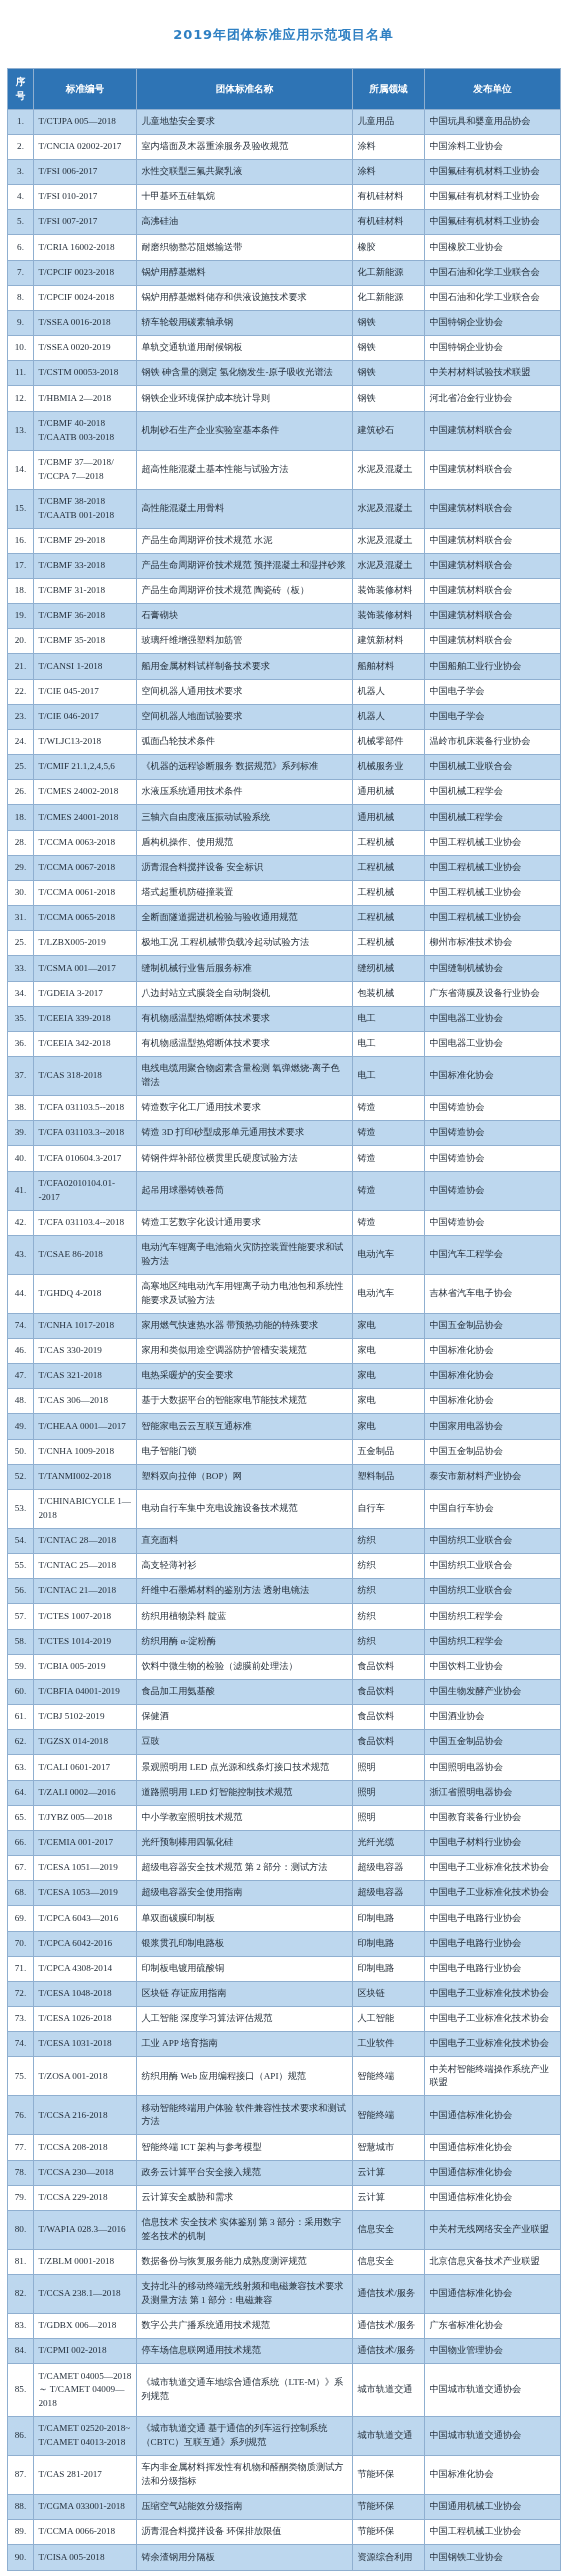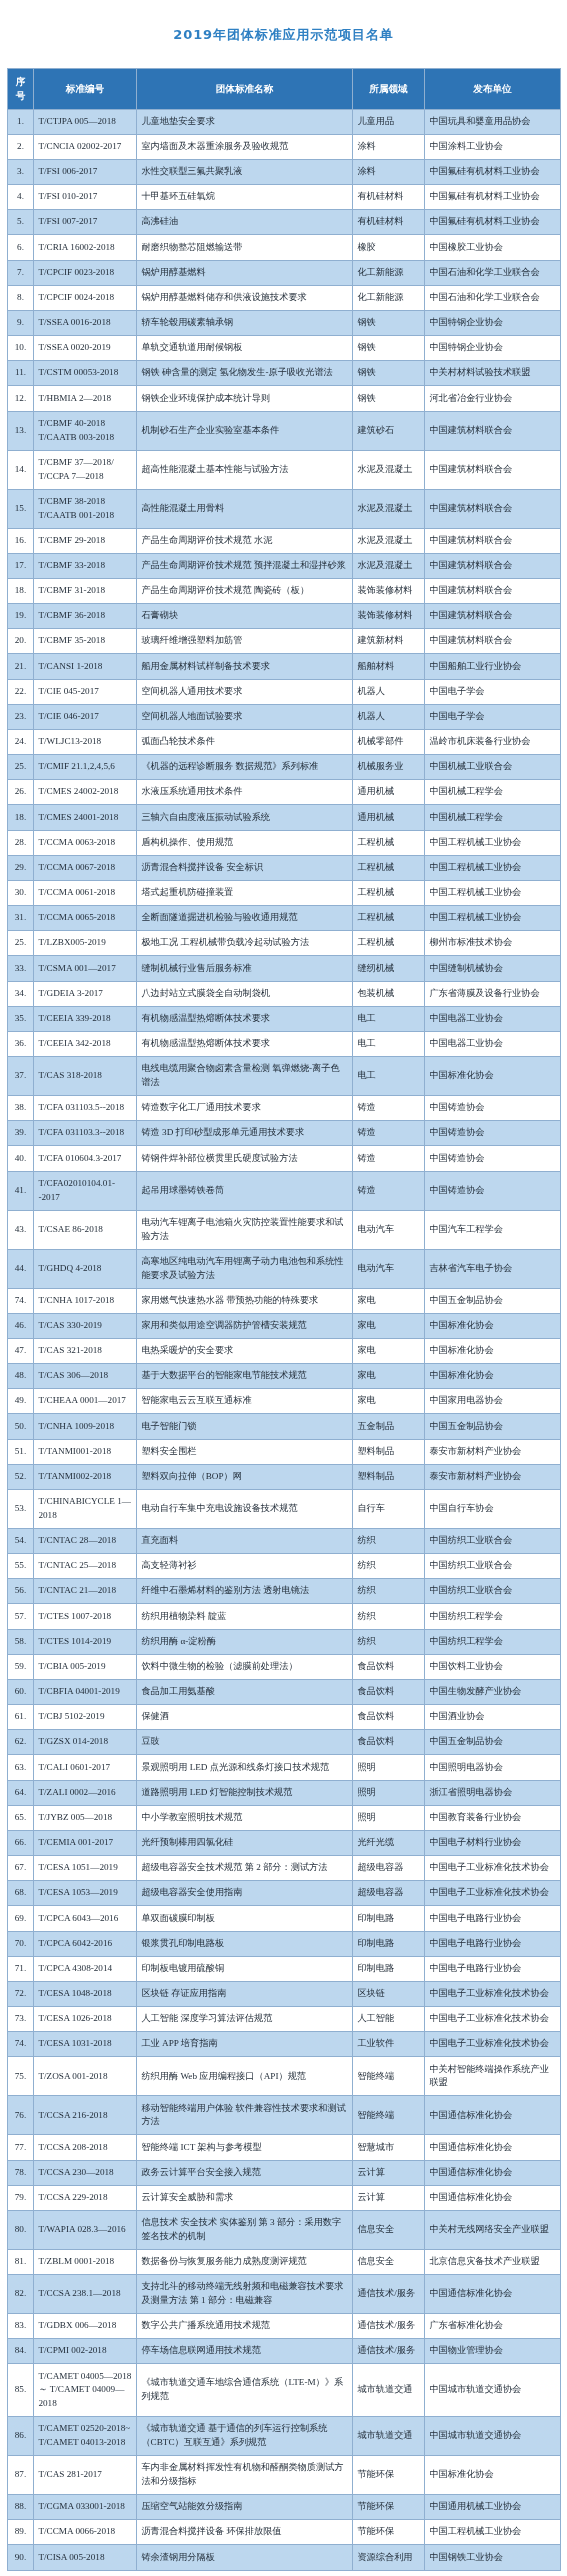--- a/index.html
+++ b/index.html
@@ -365,20 +365,27 @@
           <td class="cell-org">中国铸造协会</td>
         </tr>
         <tr>
           <td class="cell-seq">41.</td>
           <td class="cell-code">T/CFA02010104.01--2017</td>
           <td class="cell-name">起吊用球墨铸铁卷筒</td>
           <td class="cell-field">铸造</td>
           <td class="cell-org">中国铸造协会</td>
         </tr>
         <tr>
+          <td class="cell-seq">42.</td>
+          <td class="cell-code">T/CFA 031103.4--2018</td>
+          <td class="cell-name">铸造工艺数字化设计通用要求</td>
+          <td class="cell-field">铸造</td>
+          <td class="cell-org">中国铸造协会</td>
+        </tr>
+        <tr>
           <td class="cell-seq">43.</td>
           <td class="cell-code">T/CSAE 86-2018</td>
           <td class="cell-name">电动汽车锂离子电池箱火灾防控装置性能要求和试验方法</td>
           <td class="cell-field">电动汽车</td>
           <td class="cell-org">中国汽车工程学会</td>
         </tr>
         <tr>
           <td class="cell-seq">44.</td>
           <td class="cell-code">T/GHDQ 4-2018</td>
           <td class="cell-name">高寒地区纯电动汽车用锂离子动力电池包和系统性能要求及试验方法</td>
@@ -419,27 +426,20 @@
           <td class="cell-name">智能家电云云互联互通标准</td>
           <td class="cell-field">家电</td>
           <td class="cell-org">中国家用电器协会</td>
         </tr>
         <tr>
           <td class="cell-seq">50.</td>
           <td class="cell-code">T/CNHA 1009-2018</td>
           <td class="cell-name">电子智能门锁</td>
           <td class="cell-field">五金制品</td>
           <td class="cell-org">中国五金制品协会</td>
-        </tr>
-        <tr>
-          <td class="cell-seq">51.</td>
-          <td class="cell-code">T/TANMI001-2018</td>
-          <td class="cell-name">塑料安全围栏</td>
-          <td class="cell-field">塑料制品</td>
-          <td class="cell-org">泰安市新材料产业协会</td>
         </tr>
         <tr>
           <td class="cell-seq">52.</td>
           <td class="cell-code">T/TANMI002-2018</td>
           <td class="cell-name">塑料双向拉伸（BOP）网</td>
           <td class="cell-field">塑料制品</td>
           <td class="cell-org">泰安市新材料产业协会</td>
         </tr>
         <tr>
           <td class="cell-seq">53.</td>

